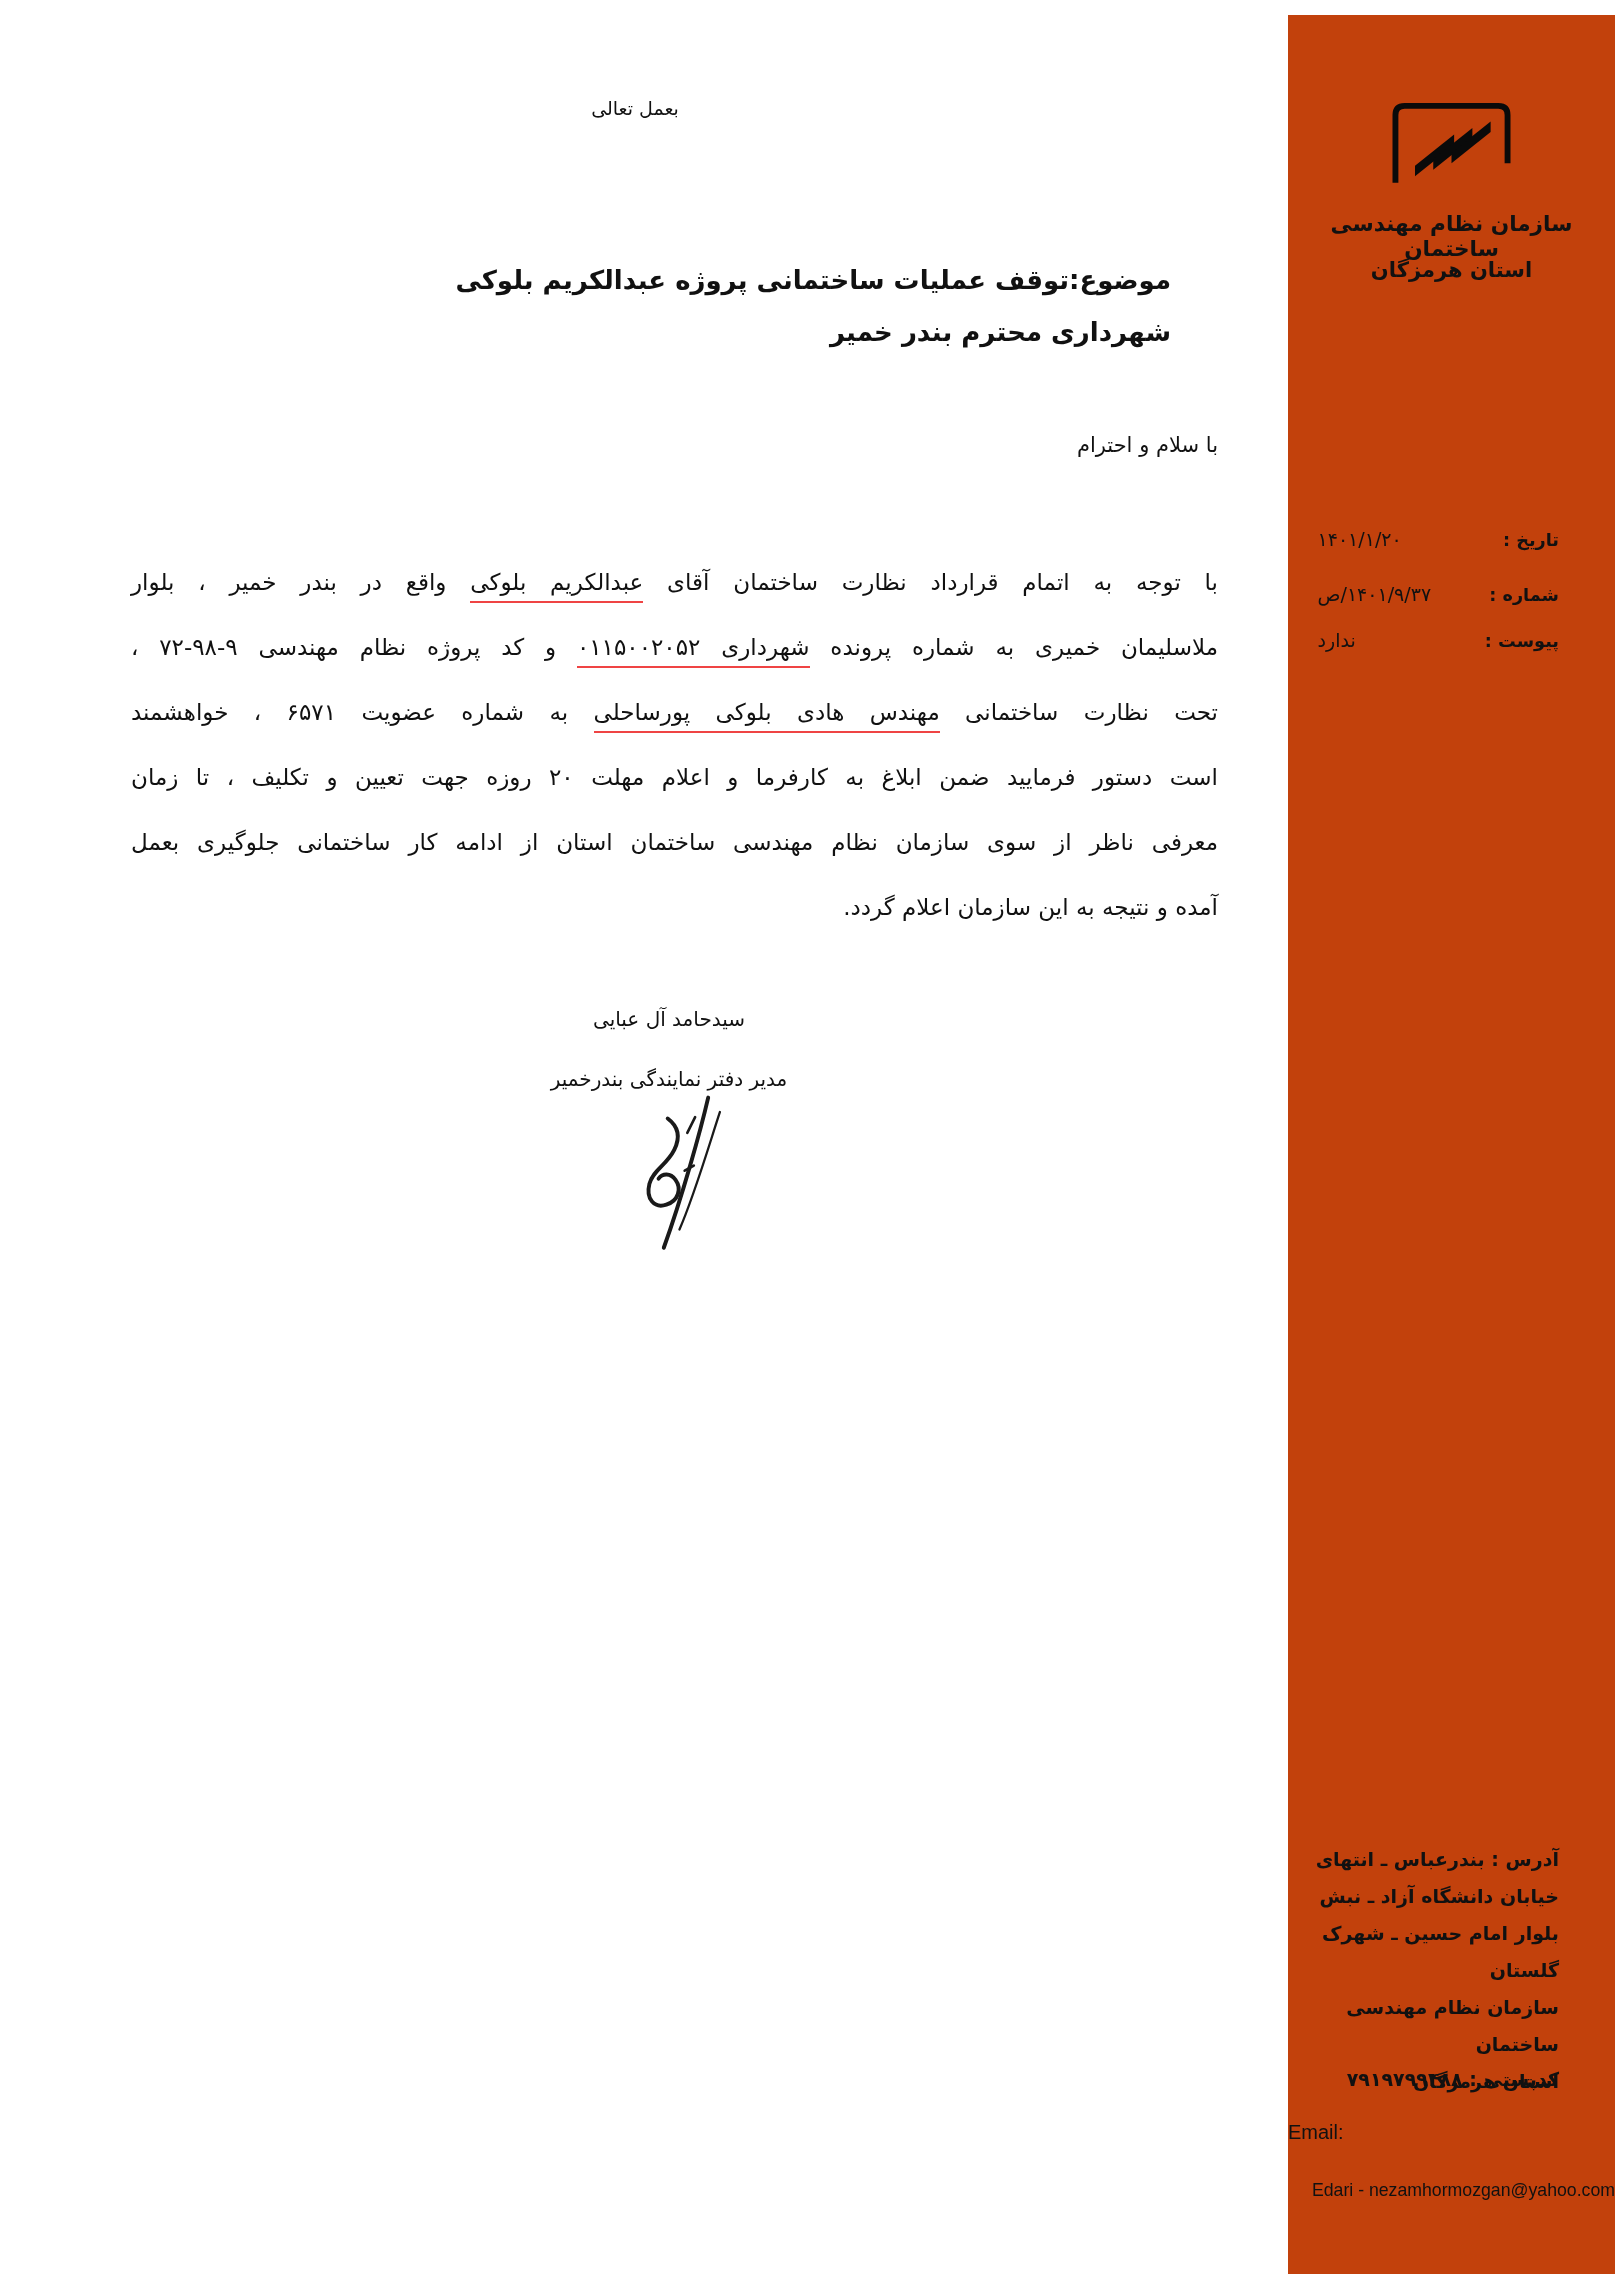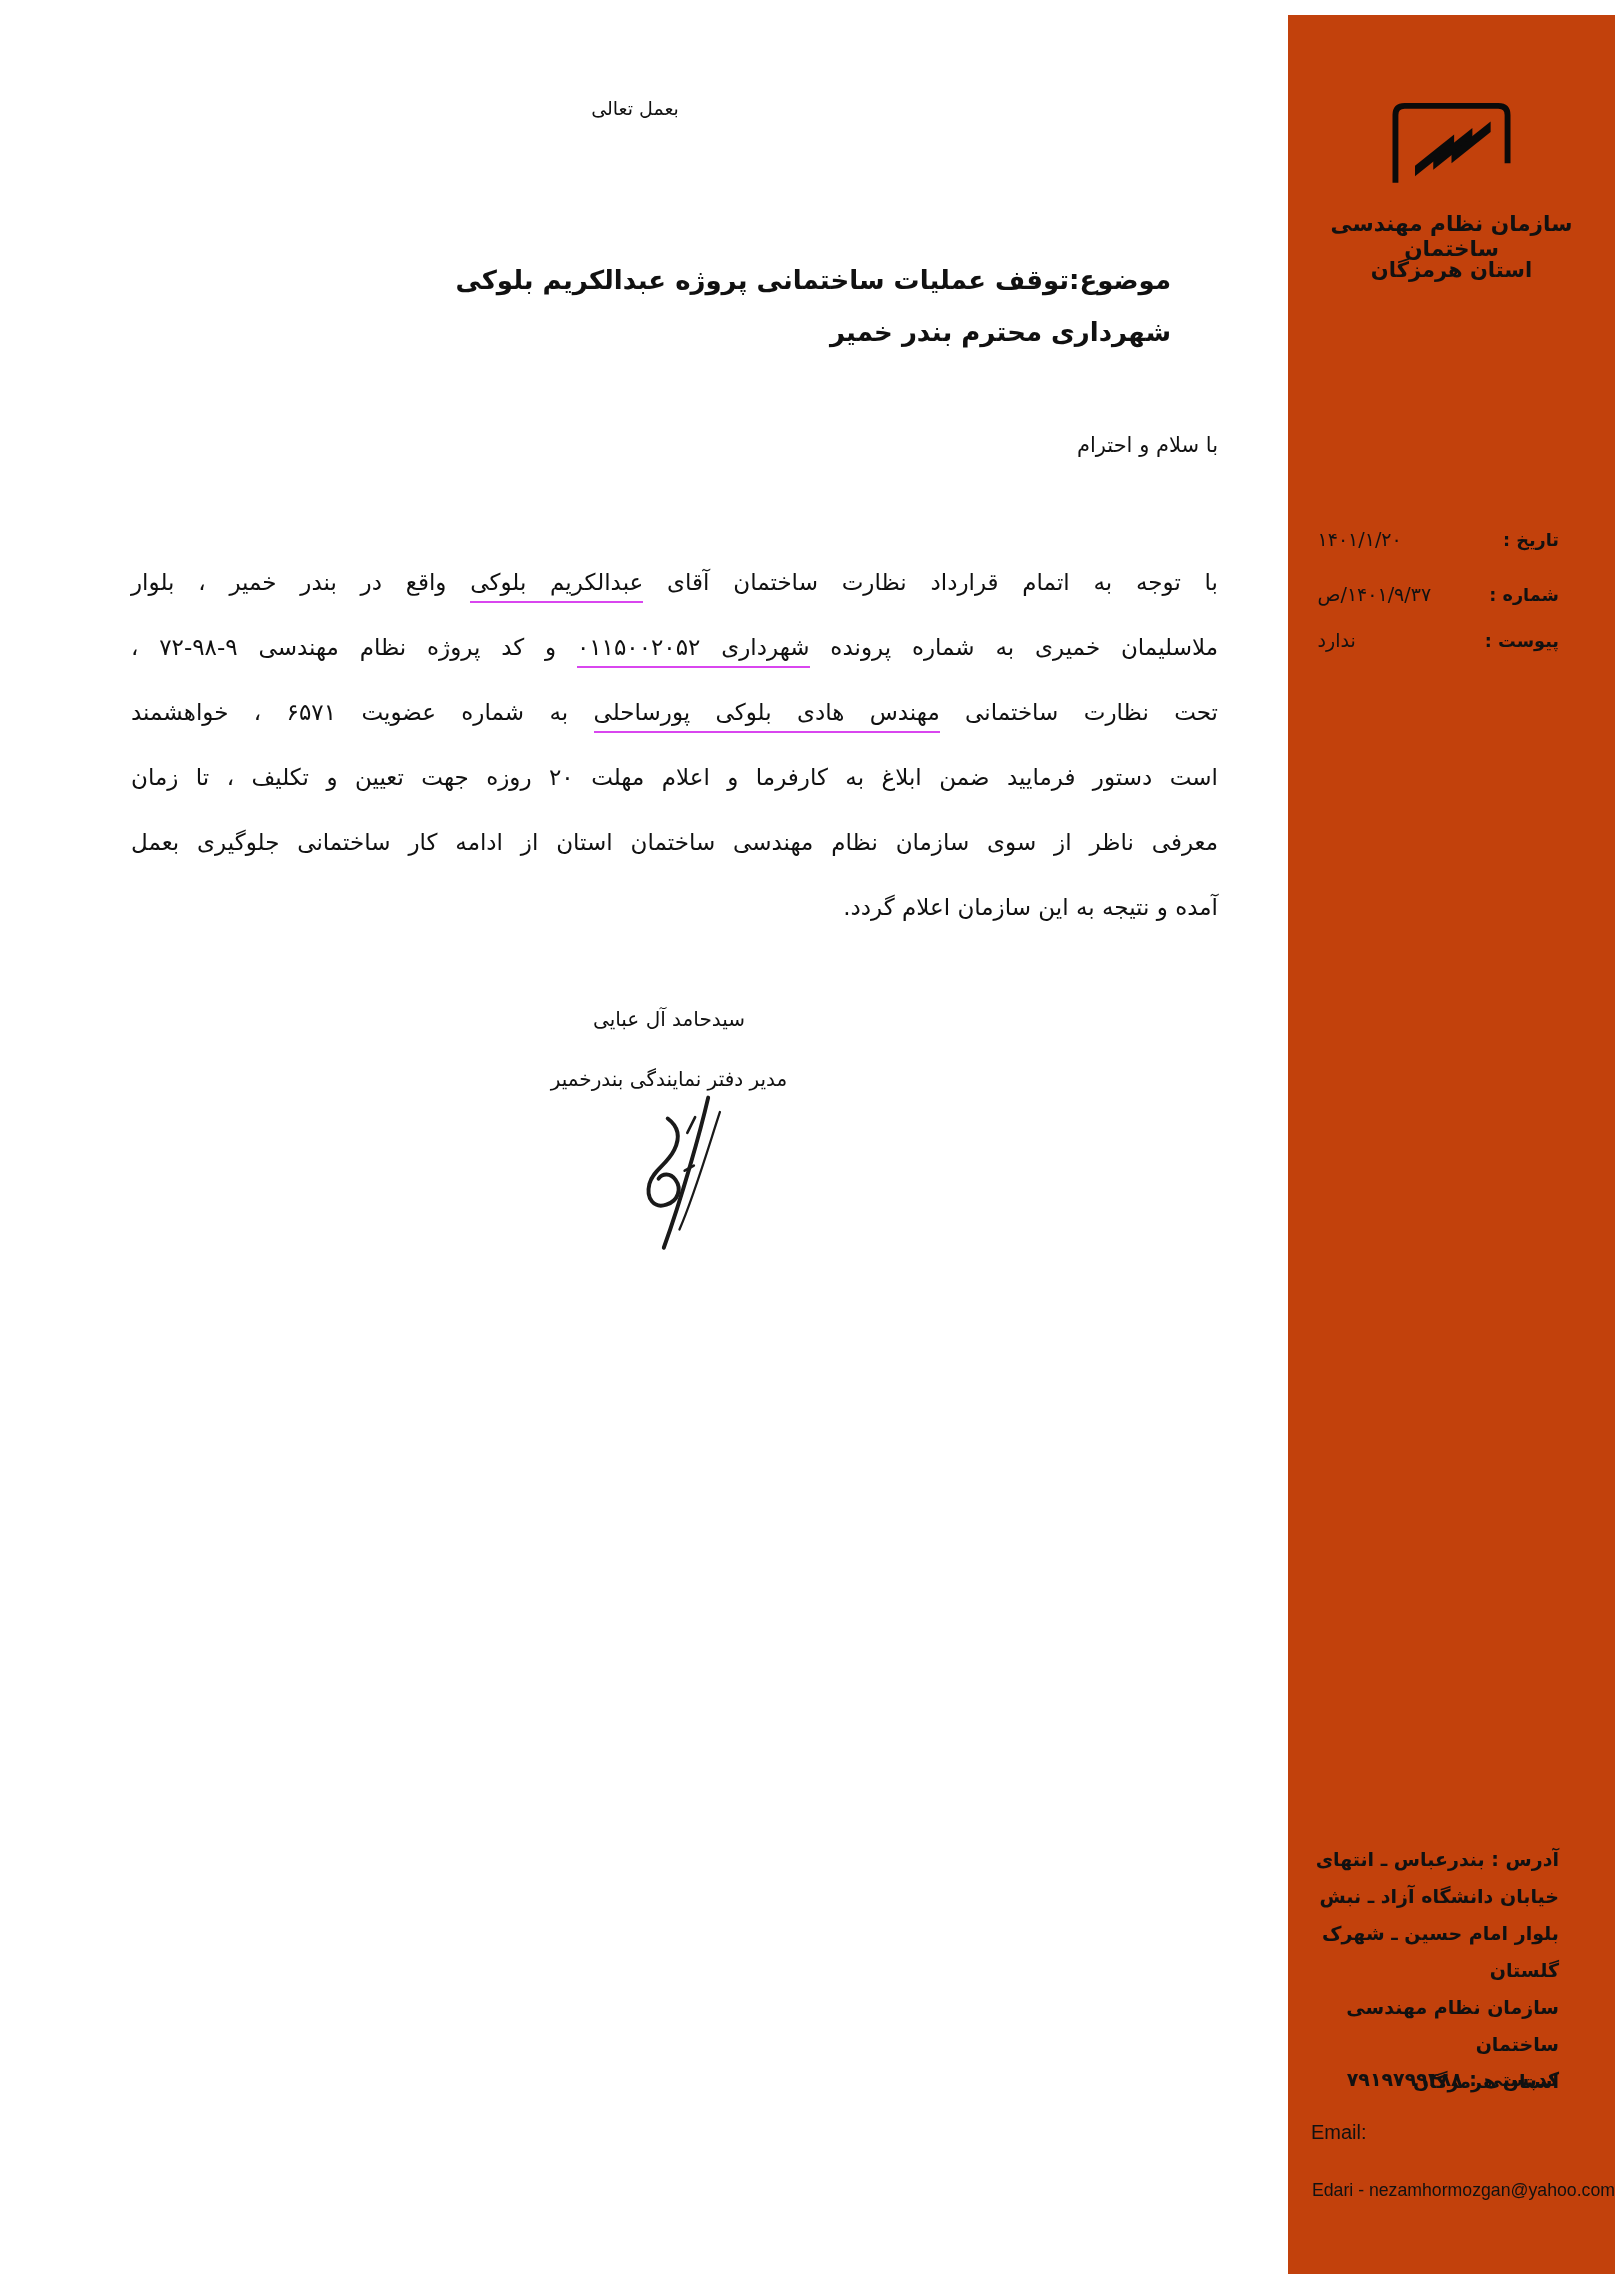--- a/index.html
+++ b/index.html
@@ -21,21 +21,21 @@
   .salutation{
     position:absolute;left:131px;top:433px;width:1087px;
     direction:rtl;text-align:right;font-size:21px;
   }
   .body-text{
     position:absolute;left:131px;top:550px;width:1087px;
     direction:rtl;font-size:23px;line-height:65px;
   }
   .body-line{text-align:justify;text-align-last:justify;white-space:normal;}
   .body-line.last{text-align:right;text-align-last:right;}
-  .u{border-bottom:2px solid #d946ef;padding-bottom:5.9px;}
+  .u{border-bottom:2px solid #ef4444;padding-bottom:5.9px;}
   .sig-block{
     position:absolute;left:440px;top:1000px;width:458px;
     direction:rtl;text-align:center;font-size:20px;line-height:39px;
   }
   .sig-block .sig-title{margin-top:21px;}
   .scribble{position:absolute;left:622px;top:1092px;}
   
   .sidebar{
     position:absolute;left:1288px;top:15px;width:327px;height:2259px;
     background:#c2410c;direction:rtl;
@@ -49,21 +49,21 @@
   .field-row{display:flex;justify-content:space-between;align-items:baseline;
     line-height:30px;}
   .field-row:nth-child(2){margin-top:23.6px;}
   .field-row:nth-child(3){margin-top:15.7px;}
   .field-label{font-size:17.7px;font-weight:bold;}
   .field-value{font-size:19px;}
   .address{position:absolute;top:1826px;right:0;left:0;padding:0 56px 0 19.6px;
     text-align:right;font-size:19px;font-weight:bold;line-height:37px;}
   .postal{position:absolute;top:2053px;right:0;left:0;padding:0 56px 0 19.6px;
     text-align:right;font-size:19px;font-weight:bold;}
-  .email-label{position:absolute;top:2106px;left:0;width:100%;padding-left:23px;
+  .email-label{position:absolute;top:2106px;left:0;width:100%;
     box-sizing:border-box;direction:ltr;text-align:left;
     font-family:"Liberation Sans",sans-serif;font-size:20px;}
   .email-value{position:absolute;top:2165px;left:0;width:100%;padding-left:23px;
     box-sizing:border-box;direction:ltr;text-align:right;
     font-family:"Liberation Sans",sans-serif;font-size:17.7px;}
   svg *{vector-effect:none;}
 </style>
 </head>
 <body>
 

